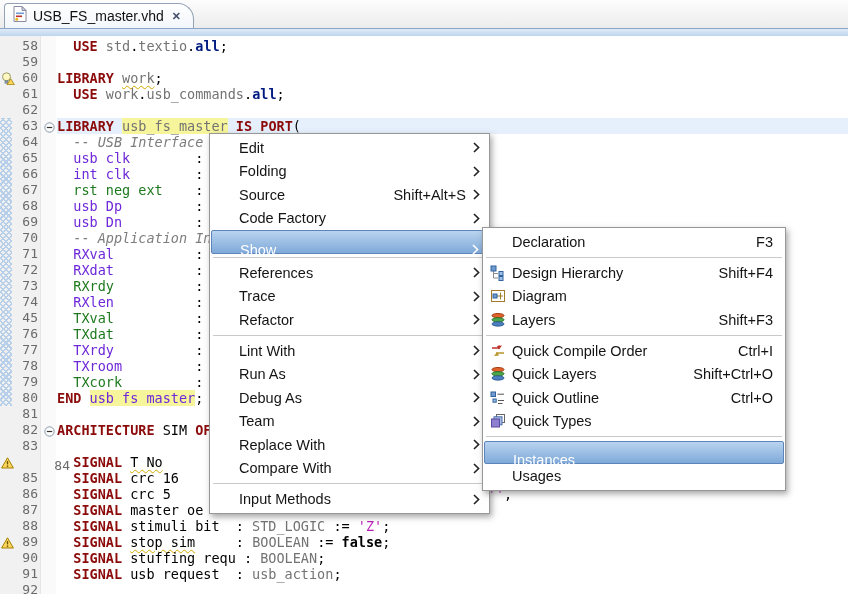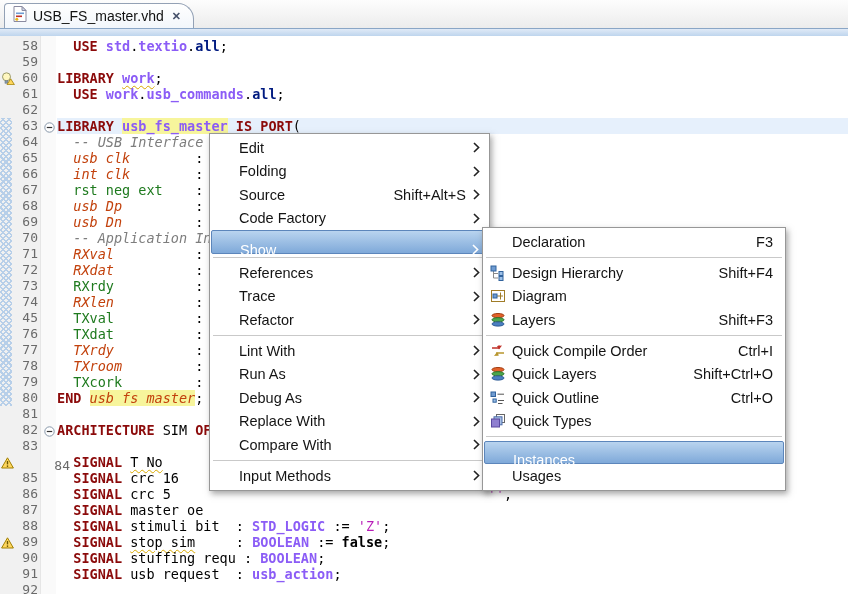--- a/index.html
+++ b/index.html
@@ -25,25 +25,25 @@
   .hatch{position:absolute;left:0;width:12px;
          background-image:repeating-linear-gradient(45deg,#b7cfe9 0 1.5px,rgba(0,0,0,0) 1.5px 4px),
                           repeating-linear-gradient(-45deg,#b7cfe9 0 1.5px,rgba(0,0,0,0) 1.5px 4px);}
   .num{position:absolute;left:0;width:38px;text-align:right;color:#6a6a6a;font-size:13px;height:16px;}
   .marker{position:absolute;left:1px;}
   .fold{position:absolute;left:44px;}
   .curline{position:absolute;left:57px;right:0;height:16px;background:#e6f0fc;}
   .code{position:absolute;left:57px;top:0;right:0;bottom:0;}
   .cl{position:absolute;left:0;white-space:pre;height:16px;}
   .kw{color:#8b0a0a;font-weight:bold}
-  .id{color:#8b5cf6;font-weight:bold}
+  .id{color:#737373;font-weight:normal}
   .id2{color:#001a80;font-weight:bold}
   .pl{color:#000}
   .cmt{color:#7d7d7d;font-style:italic}
-  .pi{color:#c2410c;font-style:italic}
+  .pi{color:#6d28d9;}
   .pg{color:#1e7a1e}
   .str{color:#b81cb8}
   .bd{color:#000;font-weight:bold}
   .occ{background:#f7f59c}
   .sq{text-decoration:underline;text-decoration-style:wavy;text-decoration-color:#d9a900;
       text-decoration-thickness:1px;text-underline-offset:2px;}
   
   .menu{position:absolute;background:#fff;border:1px solid #979797;padding:2px 1px;
         box-shadow:2px 3px 6px rgba(80,80,80,.5);font-size:14.5px;color:#141414;box-sizing:border-box;}
   .menu.main{left:209px;top:133px;width:281px;z-index:10;}
@@ -268,20 +268,28 @@
     </div>
     <div class="mi">
       <span class="lbl">Debug As</span>
       <span class="arr">
         <svg width="7" height="11" viewBox="0 0 7 11">
           <path d="M1 1l4.6 4.5L1 10" fill="none" stroke="currentColor" stroke-width="1.6"></path>
         </svg>
       </span>
     </div>
     <div class="mi">
+      <span class="lbl">Team</span>
+      <span class="arr">
+        <svg width="7" height="11" viewBox="0 0 7 11">
+          <path d="M1 1l4.6 4.5L1 10" fill="none" stroke="currentColor" stroke-width="1.6"></path>
+        </svg>
+      </span>
+    </div>
+    <div class="mi">
       <span class="lbl">Replace With</span>
       <span class="arr">
         <svg width="7" height="11" viewBox="0 0 7 11">
           <path d="M1 1l4.6 4.5L1 10" fill="none" stroke="currentColor" stroke-width="1.6"></path>
         </svg>
       </span>
     </div>
     <div class="mi">
       <span class="lbl">Compare With</span>
       <span class="arr">

